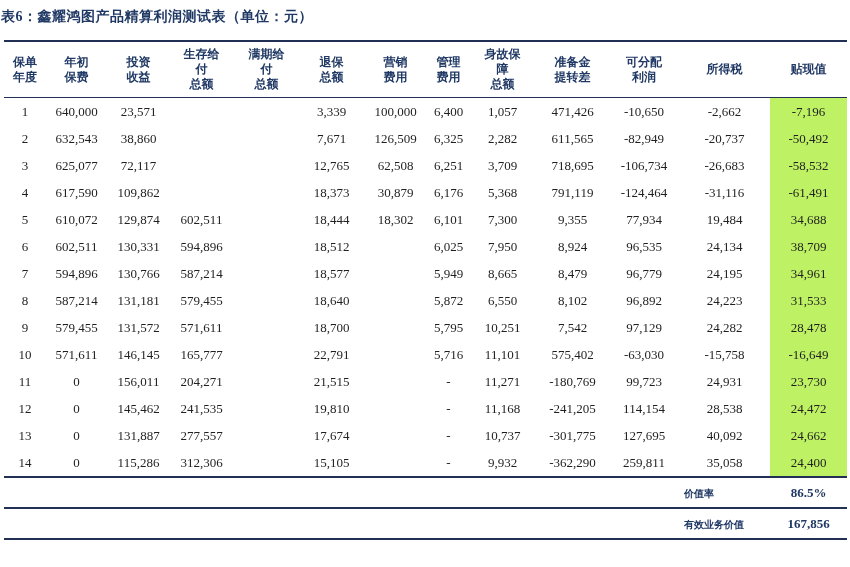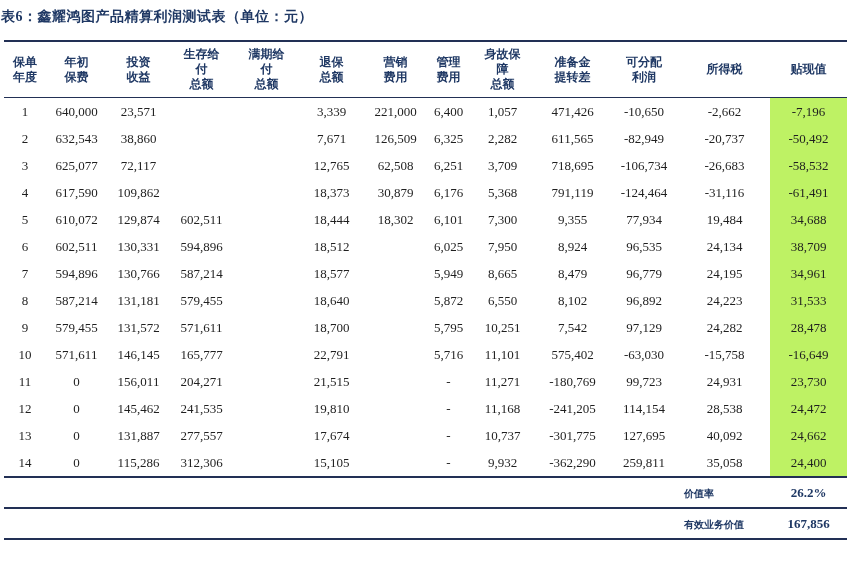--- a/index.html
+++ b/index.html
@@ -99,21 +99,21 @@
       </tr>
   </thead>
   <tbody id="table-body">
       <tr>
         <td>1</td>
         <td>640,000</td>
         <td>23,571</td>
         <td></td>
         <td></td>
         <td>3,339</td>
-        <td>221,000</td>
+        <td>100,000</td>
         <td>6,400</td>
         <td>1,057</td>
         <td>471,426</td>
         <td>-10,650</td>
         <td>-2,662</td>
         <td class="hl">-7,196</td>
       </tr>
       <tr>
         <td>2</td>
         <td>632,543</td>
@@ -308,21 +308,21 @@
         <td>259,811</td>
         <td>35,058</td>
         <td class="hl">24,400</td>
       </tr>
     </tbody>
   <tfoot>
     <tr class="rate-row">
       <td class="flabel" id="flabel-0" colspan="12">
         <span class="flabel-inner">价值率</span>
       </td>
-      <td class="fvalue">26.2%</td>
+      <td class="fvalue">86.5%</td>
     </tr>
     <tr class="vib-row">
       <td class="flabel" id="flabel-1" colspan="12">
         <span class="flabel-inner">有效业务价值</span>
       </td>
       <td class="fvalue">167,856</td>
     </tr>
   </tfoot>
 </table>
 

